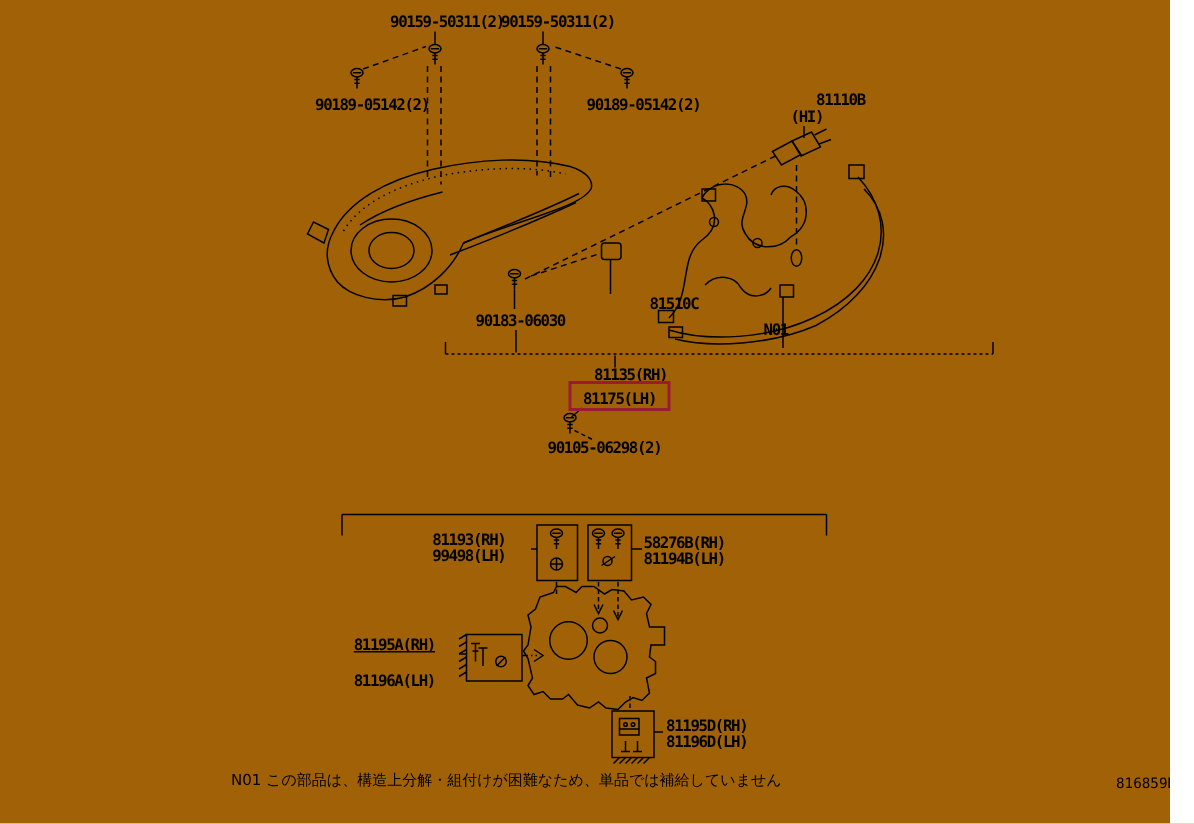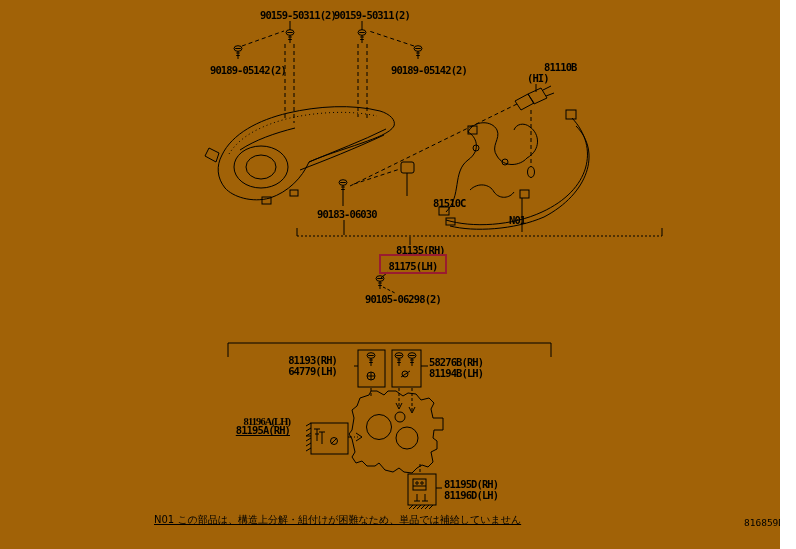--- a/index.html
+++ b/index.html
@@ -215,24 +215,24 @@
   <div class="pn" style="left:400px; top:198px;margin-left:33px;">81510C</div>
   <div class="pn" style="left:509px; top:215px;">N01</div>
   <div class="pn" style="left:384px; top:245px;margin-left:12px;">81135(RH)</div>
   <div class="hlbox">
     <span class="pn">81175(LH)</span>
   </div>
   <div class="pn" style="left:365px; top:294px;">90105-06298(2)</div>
 
 
   <div class="pn right" style="right:443px; top:355px;">81193(RH)</div>
-  <div class="pn right" style="right:443px; top:366px;">64779(LH)</div>
+  <div class="pn right" style="right:443px; top:366px;">99498(LH)</div>
   <div class="pn" style="left:429px; top:357px;">58276B(RH)</div>
   <div class="pn" style="left:429px; top:368px;">81194B(LH)</div>
   <div class="pn right" style="right:490px; top:425px;text-decoration:underline;">81195A(RH)</div>
-  <div class="pn right" style="right:490px; top:416px;font-family:Liberation Serif, serif;">81196A(LH)</div>
+  <div class="pn right" style="right:490px; top:449px;">81196A(LH)</div>
   <div class="pn" style="left:444px; top:479px;">81195D(RH)</div>
   <div class="pn" style="left:444px; top:490px;">81196D(LH)</div>
 
-  <div class="note" style="left:154px; top:513px;text-decoration:underline;">N01 この部品は、構造上分解・組付けが困難なため、単品では補給していません</div>
+  <div class="note" style="left:154px; top:513px;">N01 この部品は、構造上分解・組付けが困難なため、単品では補給していません</div>
 
   <div class="figcode" style="left:744px; top:517px;">816859D</div>
 </div>
 
 </body></html>

